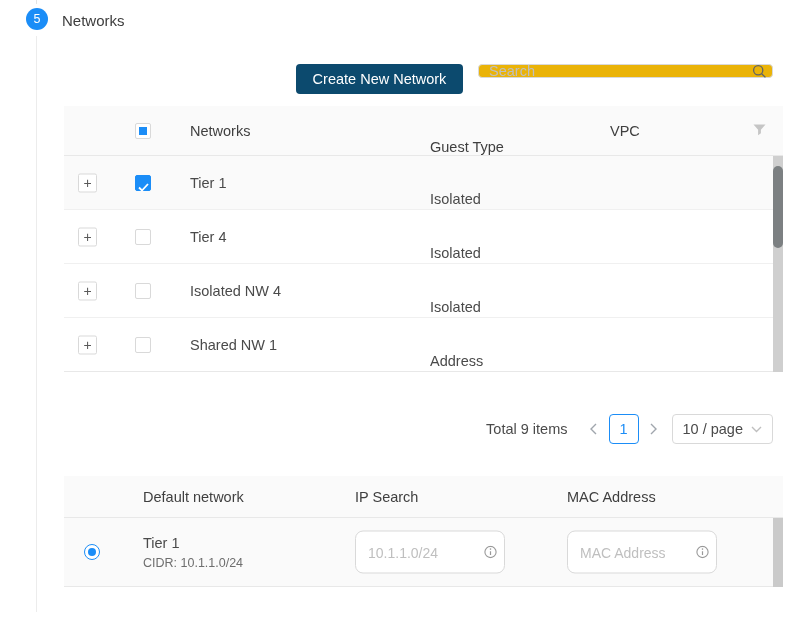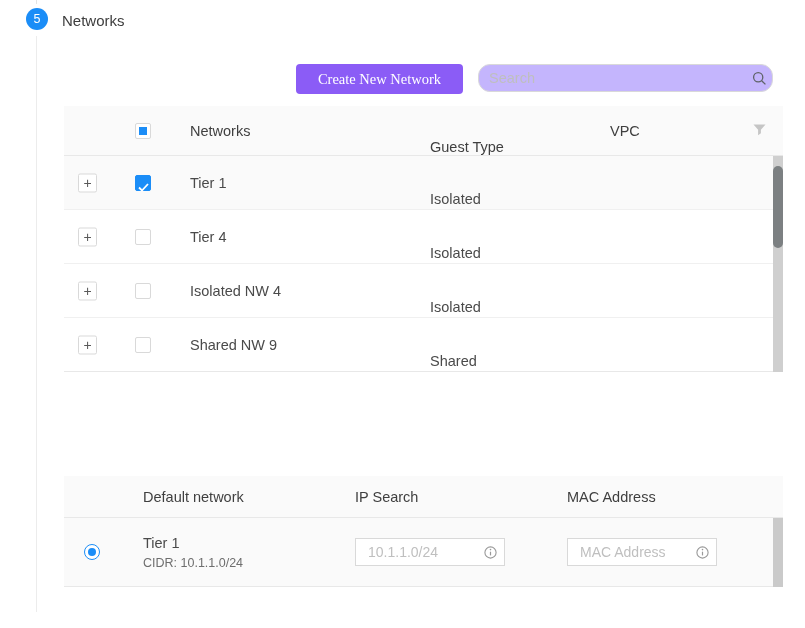--- a/index.html
+++ b/index.html
@@ -19,27 +19,27 @@
     display: flex; align-items: center; justify-content: center;
     font-size: 12.5px;
   }
   .step-title { position: absolute; left: 62px; top: 12px; font-size: 15px; color: #3d3d3d; }
   .step-line-top { position: absolute; left: 36px; top: 0; width: 1px; height: 4px; background: #e4e4e4; }
   .step-line { position: absolute; left: 36px; top: 36px; width: 1px; height: 576px; background: #ececec; }
 
   
   .create-btn {
     position: absolute; left: 296px; top: 64px; width: 167px; height: 30px;
-    background: #8b5cf6; border: none; border-radius: 4px; color: #fff;
-    font-size: 14.5px; font-family: Liberation Serif, serif; display: flex; align-items: center; justify-content: center;
+    background: #0c4a6e; border: none; border-radius: 4px; color: #fff;
+    font-size: 14.5px; font-family: Liberation Sans, sans-serif; display: flex; align-items: center; justify-content: center;
     cursor: pointer;
   }
   .search-box {
-    position: absolute; left: 478px; top: 64px; width: 295px; height: 28px;
-    border: 1px solid #d9d9d9; border-radius: 12px; background: #c4b5fd;
+    position: absolute; left: 478px; top: 64px; width: 295px; height: 14px;
+    border: 1px solid #d9d9d9; border-radius: 4px; background: #eab308;
     display: flex; align-items: center;
   }
   .search-box input {
     flex: 1; border: none; outline: none; background: transparent;
     font-family: inherit; font-size: 14.5px; color: #4a4a4a; padding: 0 10px;
   }
   .search-box input::placeholder { color: #bfbfbf; }
   .search-icon { width: 26px; display: flex; align-items: center; justify-content: center; cursor: pointer; }
 
   
@@ -106,21 +106,21 @@
   }
   .pg-size {
     height: 30px; border: 1px solid #d9d9d9; border-radius: 4px; background: #fff;
     display: flex; align-items: center; padding: 0 10px; margin-left: 8px; cursor: pointer; gap: 8px;
   }
 
   
   .dn-name { font-size: 14.5px; color: #4a4a4a; }
   .dn-cidr { font-size: 12.5px; color: #6e6e6e; margin-top: 5px; }
   .mini-input {
-    width: 150px; height: 28px; border: 1px solid #d9d9d9; border-radius: 0; background: #fff;
+    width: 150px; height: 43px; border: 1px solid #d9d9d9; border-radius: 8px; background: #fff;
     display: flex; align-items: center;
   }
   .mini-input input {
     flex: 1; min-width: 0; border: none; outline: none; background: transparent;
     font-family: inherit; font-size: 14px; color: #4a4a4a; padding: 0 0 0 12px;
   }
   .mini-input input::placeholder { color: #bfbfbf; }
   .info-icon { width: 28px; display: flex; align-items: center; justify-content: center; cursor: pointer; }
 </style>
 </head>
@@ -205,30 +205,50 @@
       <span class="cell c-vpc"></span>
     </div>
 
     <div class="trow r3">
       <span class="cell c-expand">
           <button class="expand-btn">+</button>
         </span>
       <span class="cell c-check">
           <span class="checkbox"></span>
         </span>
-      <span class="cell c-name">Shared NW 9</span>
-      <span class="cell c-guest">Shared</span>
+      <span class="cell c-name">Shared NW 1</span>
+      <span class="cell c-guest">Address</span>
       <span class="cell c-vpc"></span>
     </div>
 
     <div class="vscroll">
       <div class="vthumb"></div>
     </div>
   </div>
 
+  <div class="pagination">
+    <span class="pg-total">Total 9 items</span>
+    <span class="pg-arrow">
+      <svg width="9" height="12" viewBox="0 0 9 12">
+          <polyline points="7,1 2,6 7,11" fill="none" stroke="#a0a6ad" stroke-width="1.4"></polyline>
+        </svg>
+    </span>
+    <span class="pg-page">1</span>
+    <span class="pg-arrow">
+      <svg width="9" height="12" viewBox="0 0 9 12">
+          <polyline points="2,1 7,6 2,11" fill="none" stroke="#a0a6ad" stroke-width="1.4"></polyline>
+        </svg>
+    </span>
+    <span class="pg-size">
+      <span>10 / page</span>
+      <svg width="11" height="7" viewBox="0 0 11 7">
+          <polyline points="1,1 5.5,5.5 10,1" fill="none" stroke="#bfbfbf" stroke-width="1.4"></polyline>
+        </svg>
+    </span>
+  </div>
 
   <div class="table t2">
     <div class="thead">
       <span class="cell c-dn">Default network</span>
       <span class="cell c-ip">IP Search</span>
       <span class="cell c-mac">MAC Address</span>
     </div>
 
     <div class="trow">
       <span class="cell c-radio">

